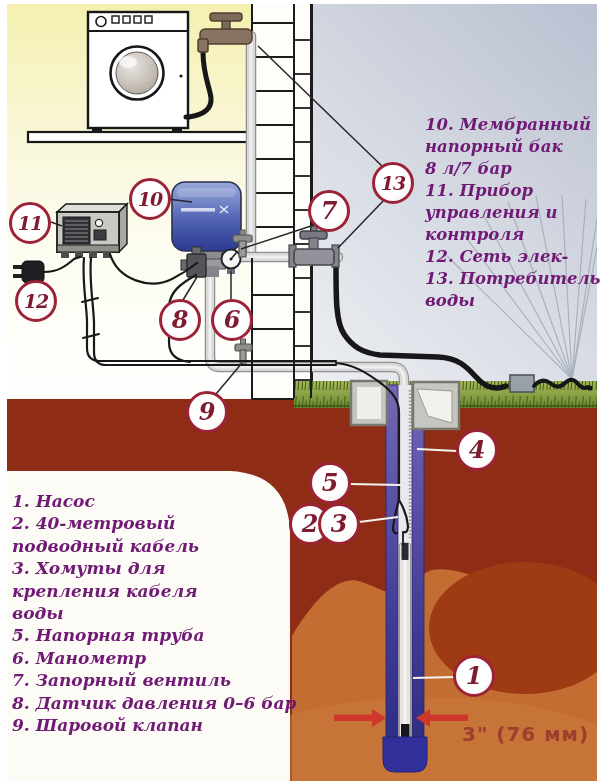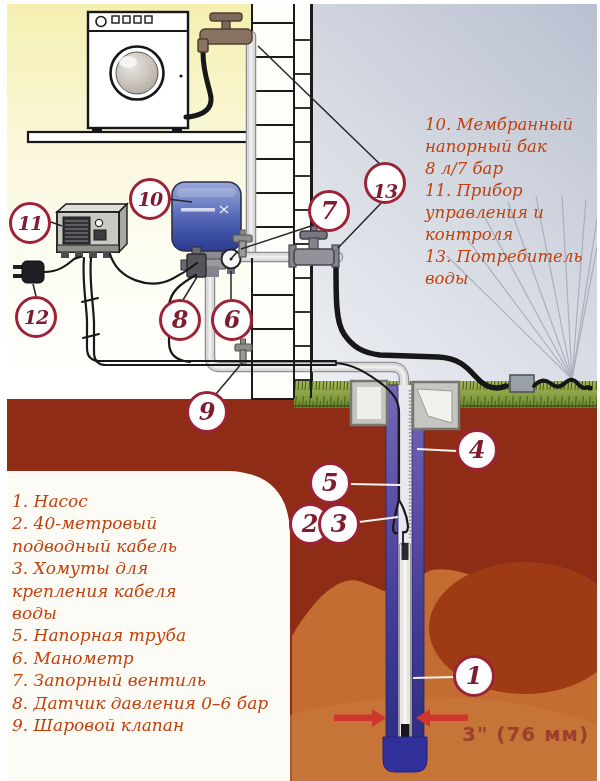--- a/index.html
+++ b/index.html
@@ -5,21 +5,21 @@
   html,body{margin:0;padding:0;background:#ffffff;}
   .stage{position:relative;width:600px;height:781px;background:#ffffff;overflow:hidden;
          font-family:"DejaVu Serif",serif;}
   .stage svg{position:absolute;left:0;top:0;}
   .callout{position:absolute;width:42px;height:42px;border-radius:50%;
            border:3px solid #9c2337;background:radial-gradient(circle at 35% 30%,#ffffff 60%,#f3eee8);
            box-sizing:border-box;display:flex;align-items:center;justify-content:center;
            color:#7e1c30;font-style:italic;font-weight:700;font-size:24px;line-height:1;
            font-family:"DejaVu Serif",serif;}
   .callout.two{font-size:19px;letter-spacing:-1px;}
-  .legend{position:absolute;color:#c2410c;font-style:italic;font-weight:400;white-space:nowrap;}
+  .legend{position:absolute;color:#701a75;font-style:italic;font-weight:700;white-space:nowrap;}
   .legend-left{left:12px;top:490px;font-size:17px;line-height:22.4px;}
   .legend-right{left:425px;top:114px;font-size:16.5px;line-height:22px;}
   .size-label{position:absolute;left:462px;top:722px;color:#9c3f2c;font-weight:700;
               font-size:20px;font-family:"DejaVu Sans",sans-serif;letter-spacing:1px;font-style:normal;}
 </style>
 </head>
 <body>
 
 <div class="stage">
 
@@ -348,24 +348,24 @@
     </div>
 <div class="callout" style="left:186px;top:391px;">
       <span>9</span>
     </div>
 <div class="callout two" style="left:129px;top:178px;">
       <span>10</span>
     </div>
 <div class="callout two" style="left:9px;top:202px;justify-content:center;">
       <span>11</span>
     </div>
-<div class="callout two" style="left:15px;top:296px;text-align:right;">
+<div class="callout two" style="left:15px;top:280px;text-align:right;">
       <span>12</span>
     </div>
-<div class="callout two" style="left:364px;top:162px;align-items:flex-end;">
+<div class="callout two" style="left:372px;top:162px;">
       <span>13</span>
     </div>
 
 <div class="legend legend-left">
   <div>1. Насос</div>
   <div>2. 40-метровый</div>
   <div>подводный кабель</div>
   <div>3. Хомуты для</div>
   <div>крепления кабеля</div>
   <div>воды</div>
@@ -376,19 +376,20 @@
   <div>9. Шаровой клапан</div>
 </div>
 
 <div class="legend legend-right">
   <div>10. Мембранный</div>
   <div>напорный бак</div>
   <div>8 л/7 бар</div>
   <div>11. Прибор</div>
   <div>управления и</div>
   <div>контроля</div>
+  <div>12. Сеть элек-</div>
   <div>13. Потребитель</div>
   <div>воды</div>
 </div>
 
 <div class="size-label">3" (76 мм)</div>
 
 </div>
 
 </body></html>

